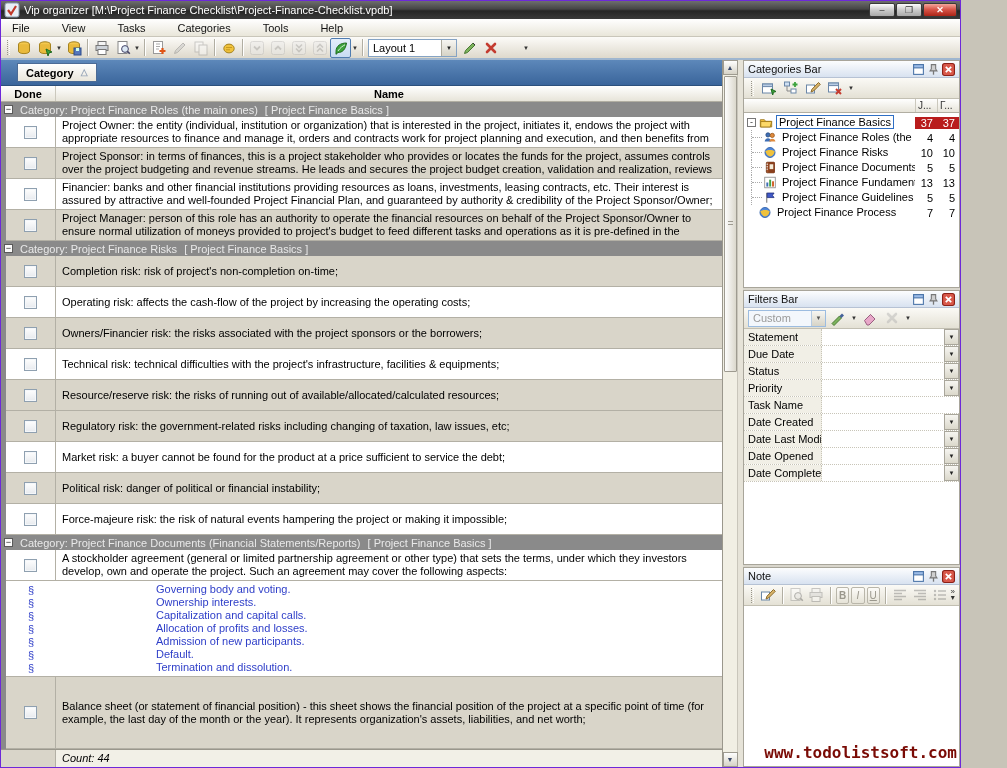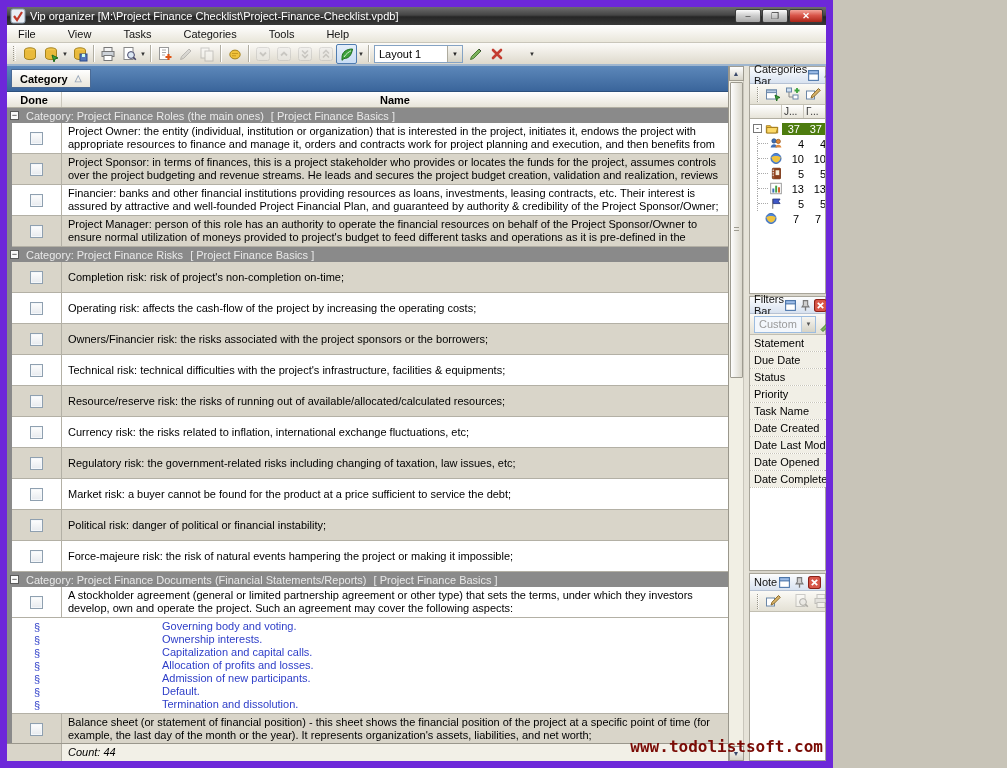--- a/index.html
+++ b/index.html
@@ -1,17 +1,17 @@
 <!DOCTYPE html>
 <html><head>
 <meta charset="utf-8">
 <style>
   html,body{margin:0;padding:0;background:#c8c4b8;}
   *{box-sizing:border-box;font-family:"Liberation Sans",sans-serif;}
-  .window{position:relative;width:833px;height:768px;background:#ece9e0;border:7px solid #6d28d9;display:flex;flex-direction:column;overflow:hidden;}
+  .window{position:relative;width:961px;height:768px;background:#ece9e0;border:1px solid #6d28d9;display:flex;flex-direction:column;overflow:hidden;}
   
   .titlebar{height:18px;background:linear-gradient(#6e6e6e,#454545 45%,#262626 55%,#3a3a3a);display:flex;align-items:center;padding:0 3px;color:#fff;flex:0 0 auto;}
   .titlebar .ttl{font-size:11px;margin-left:4px;white-space:nowrap;overflow:hidden;flex:1;}
   .winbtn{height:14px;border:1px solid #3a3a3a;border-radius:2px;display:flex;align-items:center;justify-content:center;font-size:9px;margin-left:1px;}
   .winbtn.min,.winbtn.rest{width:26px;background:linear-gradient(#fdfdfd,#cfcfcf 45%,#a9a9a9);color:#333;}
   .winbtn.close{width:34px;background:linear-gradient(#f3a79c,#d9564a 45%,#ab2417);color:#fff;font-weight:bold;}
   
   .menubar{height:18px;background:linear-gradient(#ffffff,#e9e6da);border-bottom:1px solid #c9c6ba;display:flex;align-items:center;padding-left:4px;flex:0 0 auto;gap:18px;}
   .menu-item{font-size:11px;padding:2px 7px;color:#111;}
   
@@ -24,21 +24,21 @@
   .tdrop{width:8px;font-size:6px;color:#333;text-align:center;}
   .tsep{width:1px;height:17px;background:#b1aea2;box-shadow:1px 0 0 #fff;margin:0 3px;}
   .combo{display:flex;width:89px;height:18px;border:1px solid #85a3c4;background:#fff;align-items:center;margin:0 2px;}
   .combo .val{flex:1;font-size:11px;padding:0 4px;white-space:nowrap;overflow:hidden;}
   .combo .cbtn{width:15px;height:16px;border-left:1px solid #aeab9e;background:linear-gradient(#f7f6f2,#d6d3c6);display:flex;align-items:center;justify-content:center;font-size:6px;color:#222;}
   
   .content{flex:1;display:flex;min-height:0;}
   .main-col{width:722px;display:flex;flex-direction:column;background:#f5f3ec;overflow:hidden;border-right:1px solid #9a978c;}
   
   .group-band{height:26px;background:linear-gradient(#5d88ba,#3a659b);display:flex;align-items:center;padding-left:4px;border-bottom:1px solid #2c507c;flex:0 0 auto;}
-  .group-btn{background:linear-gradient(#ffffff,#e9e6db);border:1px solid #4b6b96;height:19px;display:flex;align-items:center;padding:0 8px;font-weight:bold;font-size:11px;color:#000;gap:7px;}
+  .group-btn{background:linear-gradient(#ffffff,#e9e6db);border:1px solid #4b6b96;height:19px;display:flex;align-items:center;padding:0 8px;font-weight:bold;font-size:11px;color:#000;gap:7px;margin-left:12px;}
   .sort-tri{color:#9aa8ba;font-size:9px;line-height:9px;}
   
   .cols-header{height:16px;display:flex;background:linear-gradient(#ffffff,#e7e4d9);border-bottom:1px solid #b1aea2;font-weight:bold;font-size:11px;flex:0 0 auto;}
   .col-done{width:55px;display:flex;align-items:center;justify-content:center;border-right:1px solid #cbc8bd;}
   .col-name{flex:1;display:flex;align-items:center;justify-content:center;}
   
   .cat-header{height:15px;background:#8a8a8a;color:#e9e9e9;font-size:11px;display:flex;align-items:center;gap:7px;padding-left:3px;flex:0 0 auto;white-space:nowrap;overflow:hidden;}
   .exp{width:9px;height:9px;background:#fbfbfb;border:1px solid #5a5a5a;color:#222;font-size:9px;line-height:7px;text-align:center;flex:0 0 auto;}
   .grp-rows{border-left:5px solid #8a8a8a;background:#fff;display:flex;flex-direction:column;flex:0 0 auto;}
   .task-row{display:flex;height:31px;border-bottom:1px solid #b3b0a5;background:#fff;flex:0 0 auto;}
@@ -81,21 +81,21 @@
   .trow{height:15px;display:flex;align-items:center;white-space:nowrap;}
   .t-exp{width:9px;height:9px;margin:0 3px;background:#fff;border:1px solid #777;font-size:9px;line-height:7px;text-align:center;color:#333;flex:0 0 auto;}
   .t-conn{width:12px;height:15px;border-left:1px dotted #aaa;position:relative;margin-left:7px;flex:0 0 auto;}
   .t-conn::after{content:"";position:absolute;left:0;top:7px;width:10px;border-top:1px dotted #aaa;}
   .t-ico{width:14px;height:13px;margin-right:3px;flex:0 0 auto;}
   .t-ico svg{width:14px;height:13px;}
   .t-lbl-wrap{flex:1;min-width:0;overflow:hidden;}
   .t-lbl{padding:0 2px;display:inline-block;max-width:100%;overflow:hidden;white-space:nowrap;}
   .t-lbl.sel{border:1px solid #2f6fc4;}
   .t-c{width:22px;text-align:right;padding-right:4px;flex:0 0 auto;}
-  .t-c.sel{background:#4d7c0f;color:#fff;}
+  .t-c.sel{background:#b91c1c;color:#fff;}
   
   .f-combo{display:flex;width:78px;height:17px;border:1px solid #9cbce0;background:#f3f7fc;align-items:center;}
   .f-combo .val{flex:1;font-size:11px;color:#9a9a9a;padding:0 4px;overflow:hidden;}
   .f-combo .cbtn{width:14px;height:15px;border-left:1px solid #b6cbe2;background:linear-gradient(#f7f6f2,#d6d3c6);display:flex;align-items:center;justify-content:center;font-size:6px;color:#555;}
   .f-rows{background:#fff;flex:1;}
   .f-row{height:17px;display:flex;border-bottom:1px dotted #c8c5b8;background:#fff;align-items:stretch;}
   .f-label{width:78px;padding:2px 4px;background:#f1efe6;border-right:1px dotted #c8c5b8;font-size:11px;white-space:nowrap;overflow:hidden;flex:0 0 auto;}
   .f-val{flex:1;}
   .f-btn{width:15px;background:linear-gradient(#f6f5f1,#dbd8cb);border:1px solid #a9a69b;display:flex;align-items:center;justify-content:center;font-size:6px;color:#222;flex:0 0 auto;}
   
@@ -377,28 +377,20 @@
               <div class="name-cell">
                 <div class="txt">Technical risk: technical difficulties with the project's infrastructure, facilities &amp; equipments;</div>
               </div>
             </div>
             <div class="task-row alt">
               <div class="done-cell">
                 <span class="chk"></span>
               </div>
               <div class="name-cell">
                 <div class="txt">Resource/reserve risk: the risks of running out of available/allocated/calculated resources;</div>
-              </div>
-            </div>
-            <div class="task-row">
-              <div class="done-cell">
-                <span class="chk"></span>
-              </div>
-              <div class="name-cell">
-                <div class="txt">Currency risk: the risks related to inflation, international exchange fluctuations, etc;</div>
               </div>
             </div>
             <div class="task-row alt">
               <div class="done-cell">
                 <span class="chk"></span>
               </div>
               <div class="name-cell">
                 <div class="txt">Regulatory risk: the government-related risks including changing of taxation, law issues, etc;</div>
               </div>
             </div>

